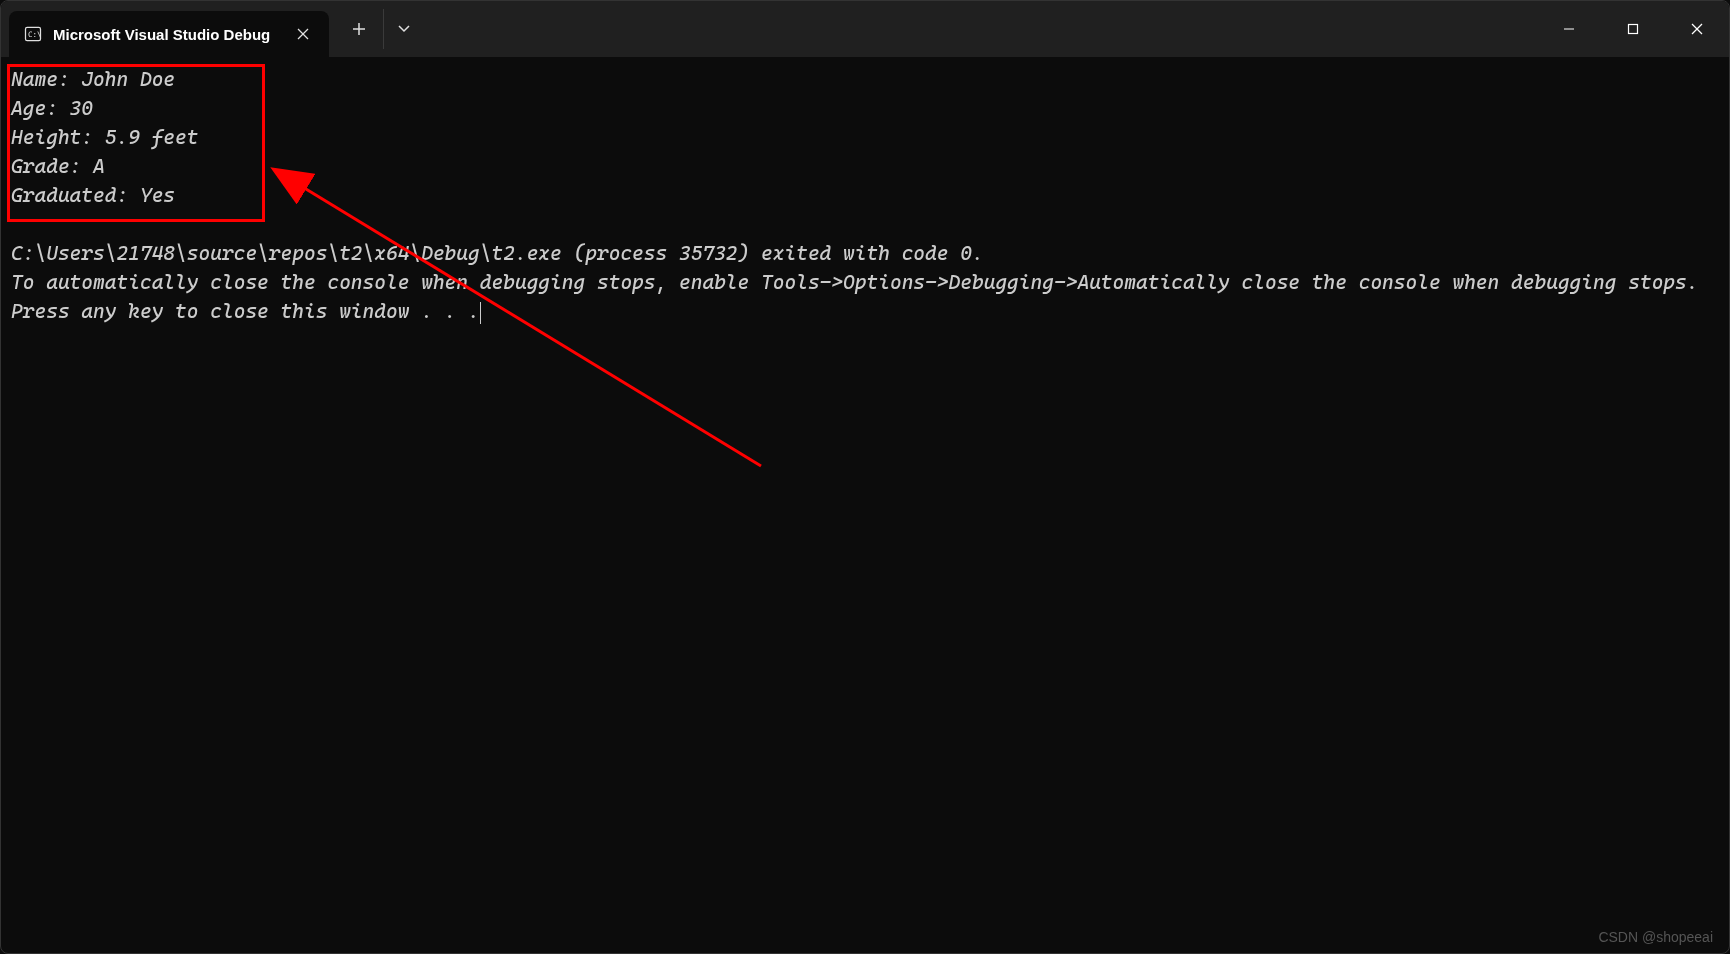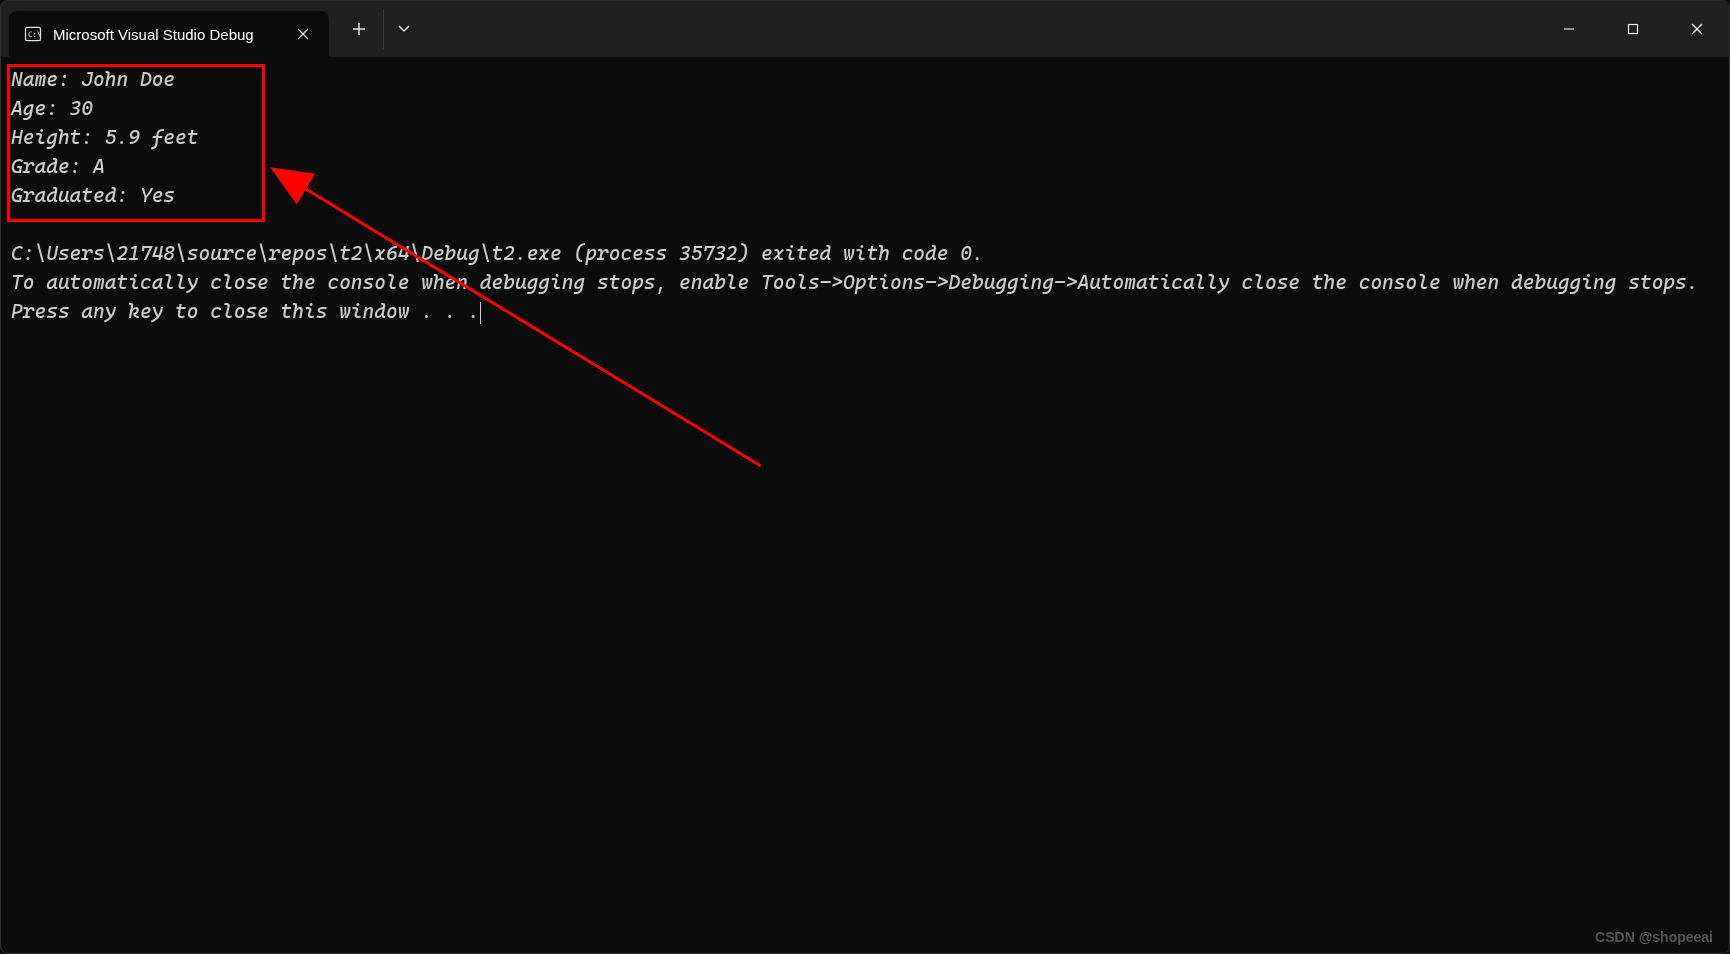--- a/index.html
+++ b/index.html
@@ -62,21 +62,21 @@
       height: 20px;
     }
     .tab-title {
       color: #ffffff;
       font-size: 15px;
       font-family: 'Segoe UI', sans-serif;
       white-space: nowrap;
       overflow: hidden;
       text-overflow: clip;
       max-width: 240px;
-      font-weight: 400;
+      font-weight: 700;
     }
     .tab-close {
       color: #e0e0e0;
       font-size: 16px;
       width: 24px;
       height: 24px;
       display: flex;
       align-items: center;
       justify-content: center;
       cursor: pointer;
@@ -147,21 +147,20 @@
       vertical-align: middle;
       margin-left: 0px;
     }
     .watermark {
       position: absolute;
       bottom: 8px;
       right: 16px;
       color: #555;
       font-size: 14px;
       font-family: 'Segoe UI', sans-serif;
-      font-weight: bold;
     }
   </style>
 </head>
 <body>
 
 <div class="window">
   <div class="titlebar">
     <div class="titlebar-left">
       <div class="tab">
         <span class="tab-icon">

